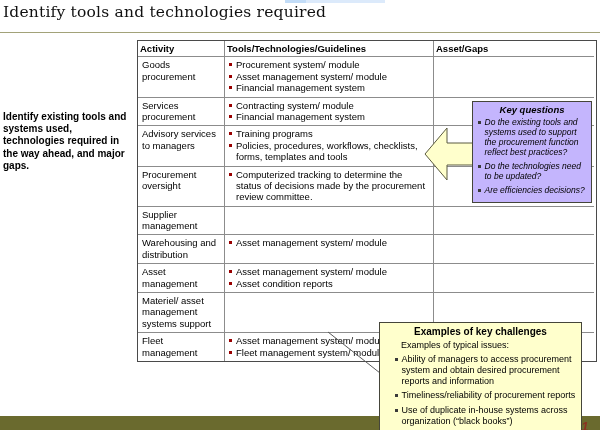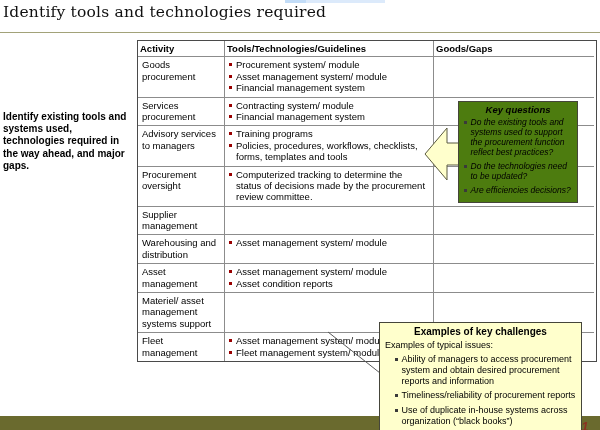--- a/index.html
+++ b/index.html
@@ -22,30 +22,30 @@
         padding:2px 4px 3px 4px;font-size:9.5px;line-height:1.2;min-height:10px;}
   .c-issues{border-right:none;}
   .trow:last-child .cell{border-bottom:none;}
   .bullet-line{display:flex;gap:4px;align-items:flex-start;}
   .sq-bullet{flex:0 0 auto;width:3px;height:3px;margin-top:4px;}
   .sq-bullet.red{background:#990000;}
   .sq-bullet.dark{background:#3A3A3A;width:2.5px;height:2.5px;}
   
   .arrow-wrap{position:absolute;left:424px;top:125px;width:55px;height:60px;}
   
-  .kq-box{position:absolute;left:458px;top:101px;width:112px;background:#4d7c0f;
+  .kq-box{position:absolute;left:472px;top:101px;width:112px;background:#c4b5fd;
           border:1px solid #45453A;padding:2px 3px 3px 3px;font-style:italic;}
   .kq-title{font-size:9.5px;font-weight:bold;text-align:center;margin-bottom:2px;}
   .kq-box .bullet-line{font-size:8.5px;line-height:1.18;margin:0 0 4px 2px;}
   .kq-box .sq-bullet{margin-top:4px;}
   
   .kc-box{position:absolute;left:379px;top:322px;width:191px;background:#FFFFCC;
           border:1px solid #45453A;padding:3px 5px 4px 5px;}
   .kc-title{font-size:10px;font-weight:bold;text-align:center;margin-bottom:3px;}
-  .kc-intro{font-size:9px;margin-bottom:4px;}
+  .kc-intro{font-size:9px;margin-bottom:4px;margin-left:16px;}
   .kc-box .bullet-line{font-size:9px;line-height:1.2;margin:0 0 4px 10px;}
   .kc-box .sq-bullet{margin-top:4px;}
   
   .leader{position:absolute;left:322px;top:328px;width:62px;height:48px;}
   
   .footer-bar{position:absolute;left:0;top:416px;width:600px;height:14px;background:#6A6A2E;}
   .page-number{position:absolute;left:575px;top:419px;font-size:13px;font-weight:bold;
                font-style:italic;color:#8C3222;}
 </style>
 </head>
@@ -57,21 +57,21 @@
   <div class="top-artifact"></div>
   <div class="top-artifact-dark"></div>
   <div class="title-rule"></div>
 
   <div class="sidebar-note">Identify existing tools and systems used, technologies required in the way ahead, and major gaps.</div>
 
   <div class="atable">
     <div class="thead">
       <div class="cell c-activity">Activity</div>
       <div class="cell c-tools">Tools/Technologies/Guidelines</div>
-      <div class="cell c-issues">Goods/Gaps</div>
+      <div class="cell c-issues">Asset/Gaps</div>
     </div>
     <div>
         <div class="trow">
           <div class="cell c-activity">Goods procurement</div>
           <div class="cell c-tools">
             <div class="bullet-line">
               <div class="sq-bullet red"></div>
               <div class="btext">Procurement system/ module</div>
             </div>
             <div class="bullet-line">

